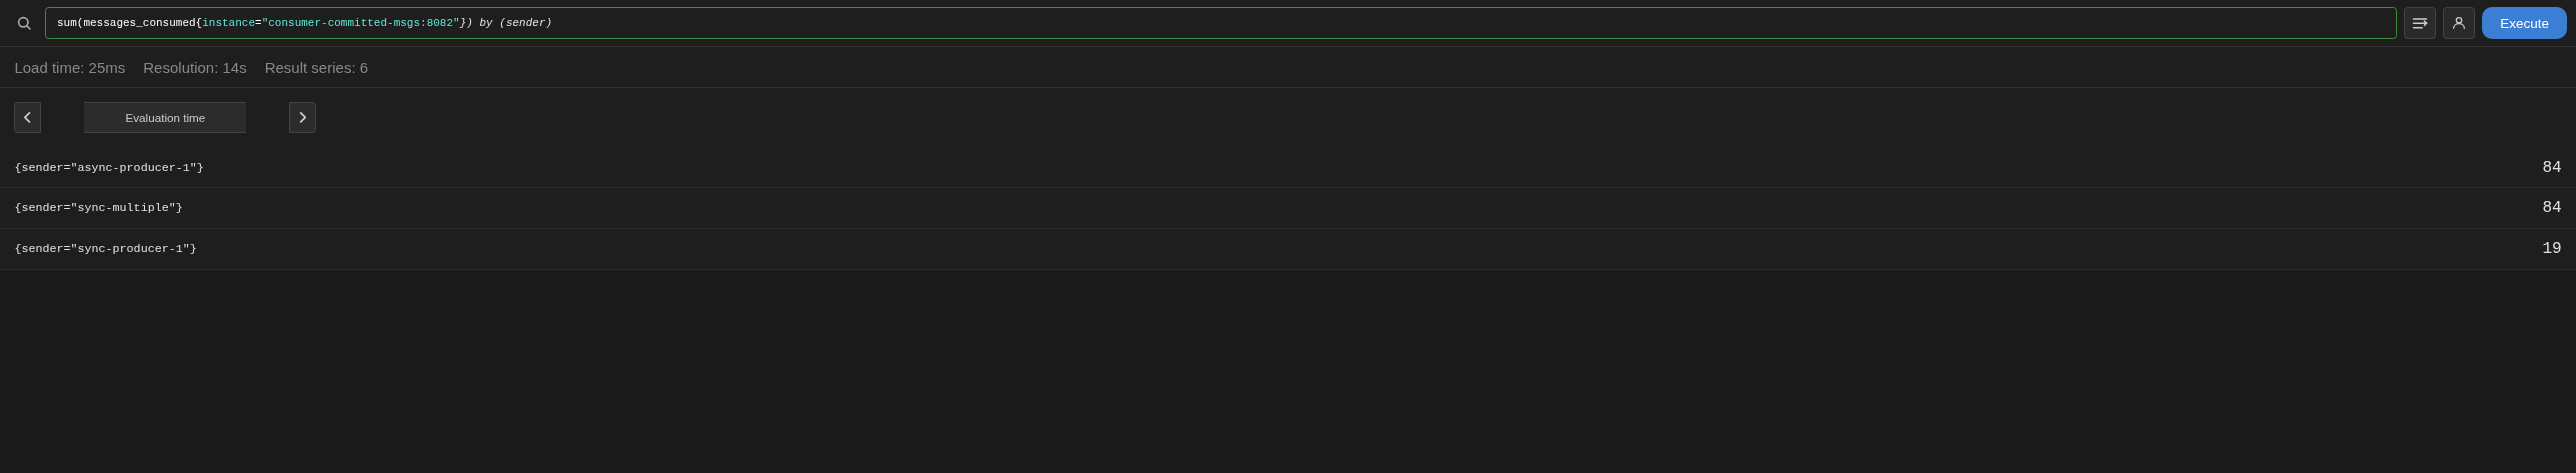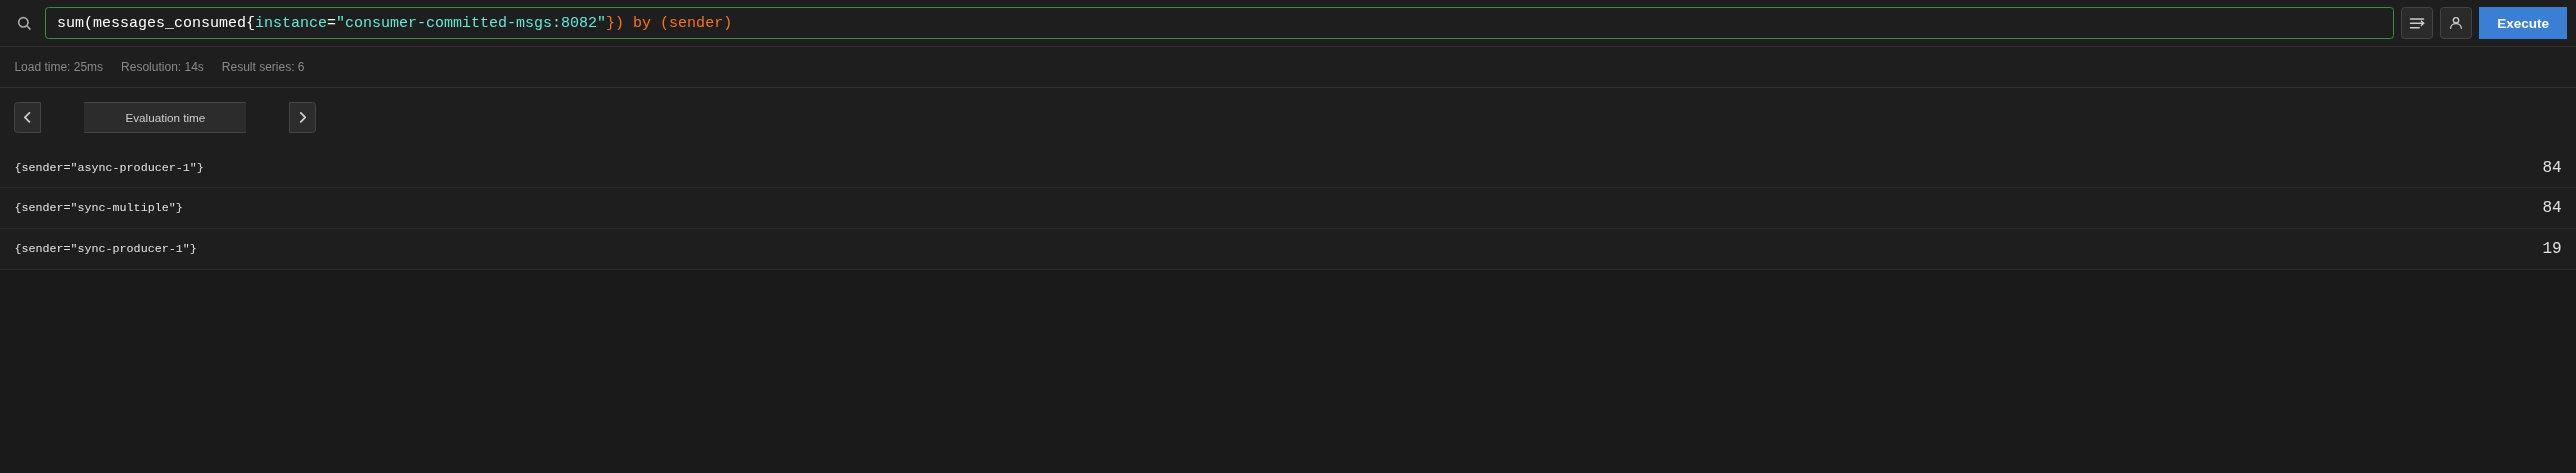--- a/index.html
+++ b/index.html
@@ -39,56 +39,56 @@
     }
 
     .query-display {
       flex: 1;
       background: transparent;
       border: 0.9px solid #3a8f3f;
       border-radius: 3.6px;
       padding: 5.4px 10.8px;
       color: #e0e0e0;
       font-family: 'Courier New', monospace;
-      font-size: 15px;
+      font-size: 11px;
       height: 32px;
       display: flex;
       align-items: center;
       cursor: text;
       overflow: hidden;
       white-space: nowrap;
     }
 
     .query-text-white { color: #ffffff; }
     .query-text-orange { color: #5eead4; }
-    .query-text-green { color: #f97316; }
+    .query-text-green { color: #e5e5e5; font-style: italic; }
 
     .icon-btn {
       display: flex;
       align-items: center;
       justify-content: center;
       width: 32px;
       height: 32px;
       background: #2a2a2a;
       border: 0.9px solid #444;
       border-radius: 3.6px;
       cursor: pointer;
       color: #ccc;
       flex-shrink: 0;
     }
 
     .execute-btn {
       background-color: #3b7fd4;
       color: #fff;
       border: none;
-      border-radius: 0;
+      border-radius: 10px;
       padding: 0 18px;
       height: 32px;
       font-size: 13.5px;
-      font-weight: 700;
+      font-weight: 400;
       cursor: pointer;
       flex-shrink: 0;
       white-space: nowrap;
     }
 
     
     .tabs-bar {
       display: flex;
       align-items: center;
       background-color: #1e1e1e;
@@ -125,21 +125,21 @@
 
     .tab.secondary {
       color: #5b9bd5;
     }
 
     .tabs-right {
       display: flex;
       align-items: center;
       gap: 18px;
       color: #888;
-      font-size: 12px;
+      font-size: 15px;
     }
 
     
     .eval-row {
       display: flex;
       align-items: center;
       padding: 14.4px 14.4px;
       background-color: #1e1e1e;
     }
 

